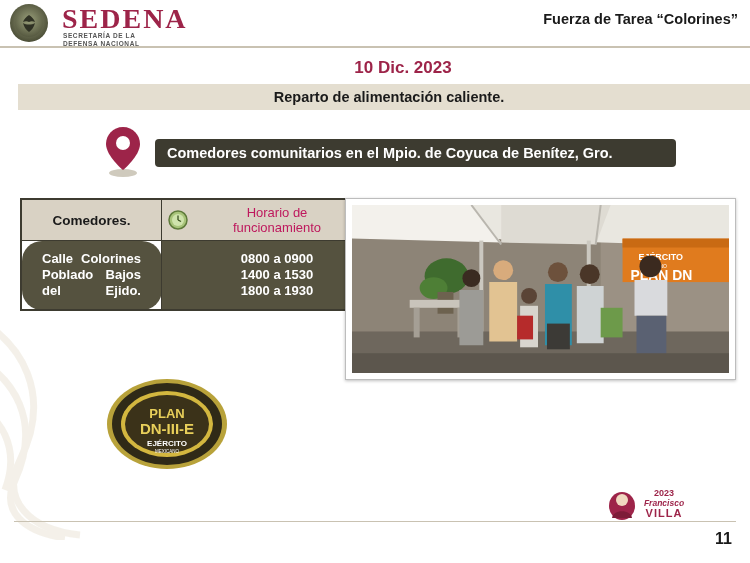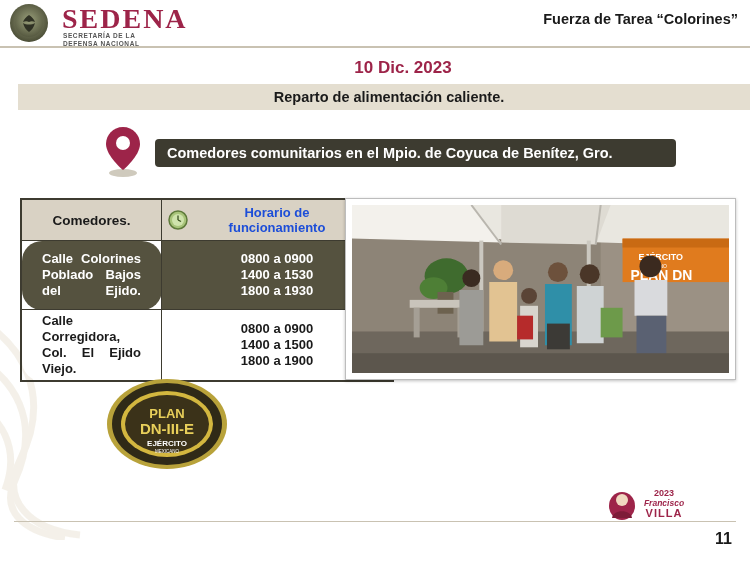--- a/index.html
+++ b/index.html
@@ -159,23 +159,23 @@
     background: #d9d2c4;
     color: #1a1a1a;
     font-size: 13.5px;
     font-weight: bold;
     text-align: center;
     height: 40px;
     width: 139px;
   }
   .th-right {
     background: #d9d2c4;
-    color: #1d4ed8;
+    color: #be185d;
     font-size: 13px;
-    font-weight: bold;
+    font-weight: normal;
     text-align: center;
     height: 40px;
     line-height: 15px;
     position: relative;
   }
   .clock-icon {
     position: absolute;
     left: 6px; top: 10px;
     width: 20px; height: 20px;
   }
@@ -325,28 +325,20 @@
       </th>
     </tr>
     <tr class="row-dark">
       <td class="cell-name">Calle Colorines Poblado Bajos del Ejido.</td>
       <td class="cell-hours">
         <div>0800 a 0900</div>
         <div>1400 a 1530</div>
         <div>1800 a 1930</div>
       </td>
     </tr>
-    <tr class="row-light">
-      <td class="cell-name">Calle Corregidora, Col. El Ejido Viejo.</td>
-      <td class="cell-hours">
-        <div>0800 a 0900</div>
-        <div>1400 a 1500</div>
-        <div>1800 a 1900</div>
-      </td>
-    </tr>
   </tbody>
     </table>
 </div>
 
 <div class="photo-frame">
   <div class="photo">
     <svg width="100%" height="100%" viewBox="0 0 379 170" preserveAspectRatio="none">
 
       <rect x="0" y="0" width="379" height="170" fill="#7d7569"></rect>
       <rect x="0" y="30" width="379" height="140" fill="#8d8477"></rect>

